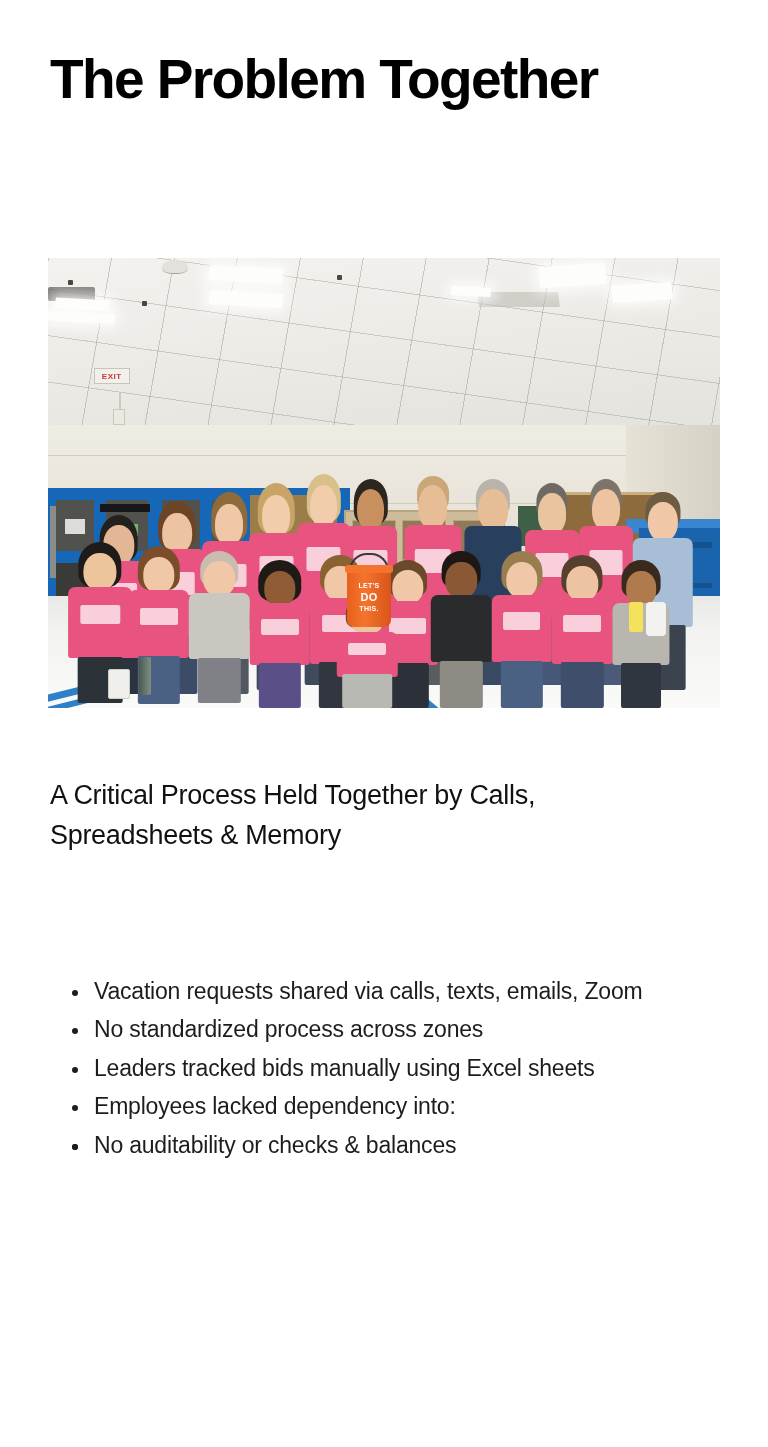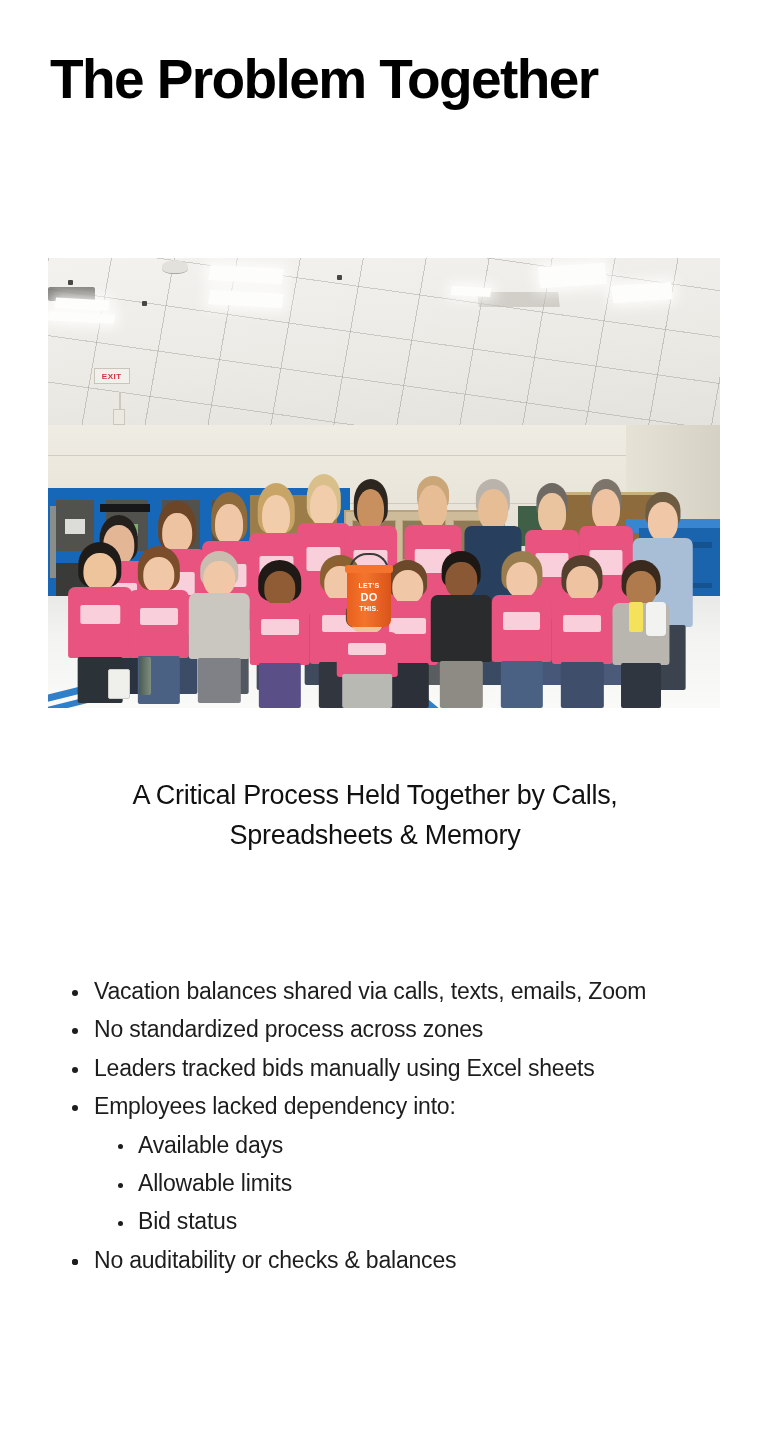--- a/index.html
+++ b/index.html
@@ -292,21 +292,20 @@
   .subtitle {
     position: absolute;
     left: 50px;
     top: 776px;
     width: 650px;
     font-size: 27px;
     line-height: 1.48;
     font-weight: 400;
     letter-spacing: -.3px;
     color: #111111;
-    text-align: center;
   }
 
   
   .section-head {
     position: absolute;
     left: 48px;
     top: 928px;
     font-size: 27px;
     font-weight: 400;
     letter-spacing: -.3px;
@@ -650,26 +649,22 @@
       </div>
 
     </div>
   </figure>
 
   <h2 class="subtitle">A Critical Process Held Together by Calls, Spreadsheets &amp; Memory</h2>
 
 
   <div class="challenges">
     <ul class="lvl1" id="challenge-list">
-        <li><span class="bullet-dot"></span><span class="li-text">Vacation balances shared via calls, texts, emails, Zoom</span></li>
+        <li><span class="bullet-dot"></span><span class="li-text">Vacation requests shared via calls, texts, emails, Zoom</span></li>
         <li><span class="bullet-dot"></span><span class="li-text">No standardized process across zones</span></li>
         <li><span class="bullet-dot"></span><span class="li-text">Leaders tracked bids manually using Excel sheets</span></li>
-        <li><span class="bullet-dot"></span><span class="li-text">Employees lacked dependency into:</span><ul class="lvl2">
-            <li><span class="bullet-dot"></span><span class="li-text">Available days</span></li>
-            <li><span class="bullet-dot"></span><span class="li-text">Allowable limits</span></li>
-            <li><span class="bullet-dot"></span><span class="li-text">Bid status</span></li>
-          </ul></li>
+        <li><span class="bullet-dot"></span><span class="li-text">Employees lacked dependency into:</span></li>
         <li><span class="bullet-dot"></span></li>
         <li><span class="bullet-dot"></span><span class="li-text">No auditability or checks &amp; balances</span></li>
       </ul>
   </div>
 
 </div>
 
 </body></html>

